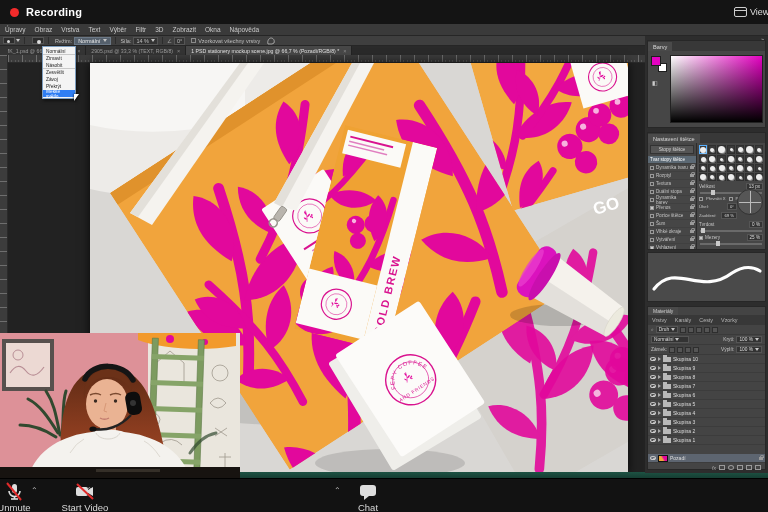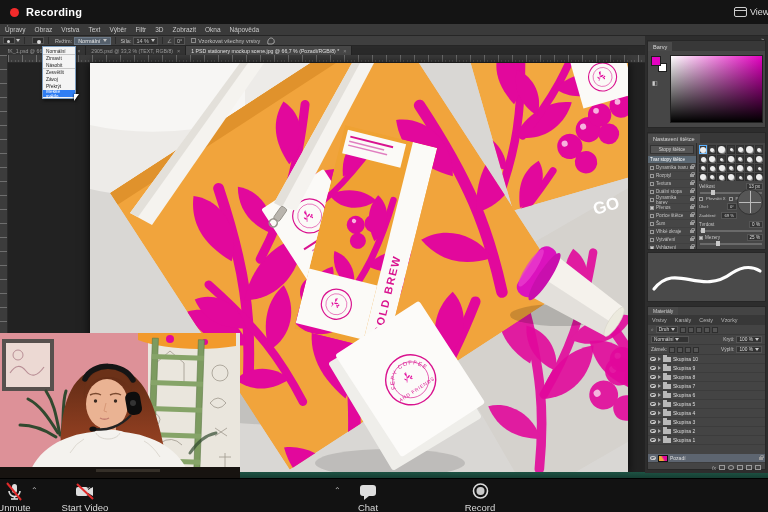--- a/index.html
+++ b/index.html
@@ -828,24 +828,17 @@
 
     <div class="zbtn" style="left:338px;width:60px">
       <svg width="20" height="19" viewBox="0 0 20 19">
         <rect x="2" y="3" width="16" height="11" rx="3" fill="#ddd"></rect>
         <path d="M6,14 L6,18 L11,14 Z" fill="#ddd"></path>
       </svg>
       <span class="lb">Chat</span>
     </div>
 
 
-    <div class="zbtn" style="left:450px;width:60px">
-      <svg width="19" height="19" viewBox="0 0 19 19">
-        <circle cx="9.5" cy="9" r="7" fill="none" stroke="#ddd" stroke-width="1.6"></circle>
-        <circle cx="9.5" cy="9" r="4" fill="#c9c9c9"></circle>
-      </svg>
-      <span class="lb">Record</span>
-    </div>
 
 
   </div>
 
 </div>
 
 </body></html>

